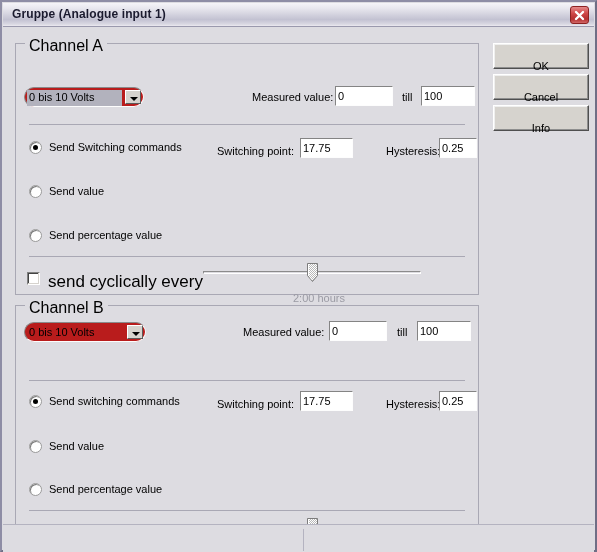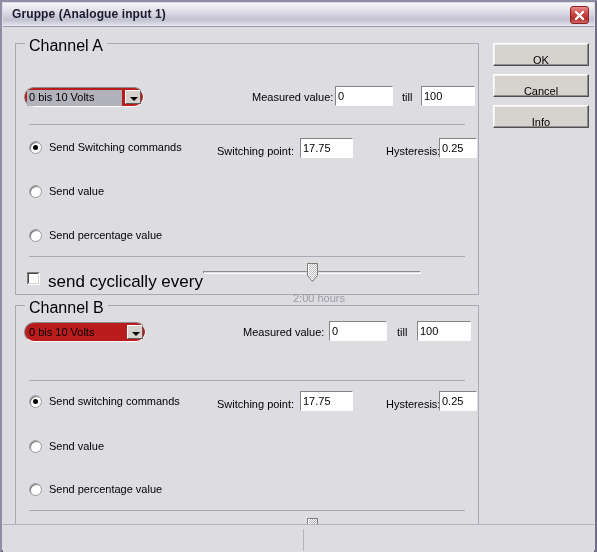--- a/index.html
+++ b/index.html
@@ -261,21 +261,21 @@
     background: #d6d3ce;
     border-top: 1px solid #ffffff;
     border-left: 1px solid #ffffff;
     border-right: 1px solid #4f4f4f;
     border-bottom: 1px solid #4f4f4f;
     box-shadow: inset -1px -1px 0 #8e8e8e, inset 1px 1px 0 #efefef;
     font-family: "Liberation Sans", sans-serif;
     font-size: 11px;
     color: #000;
     cursor: pointer;
-    padding: 6px;
+    padding: 12px;
     line-height: 21px;
     text-align: center;
   }
 
   
   .bottom-strip {
     position: absolute;
     left: 1px; top: 522px;
     width: 591px;
     height: 27px;

